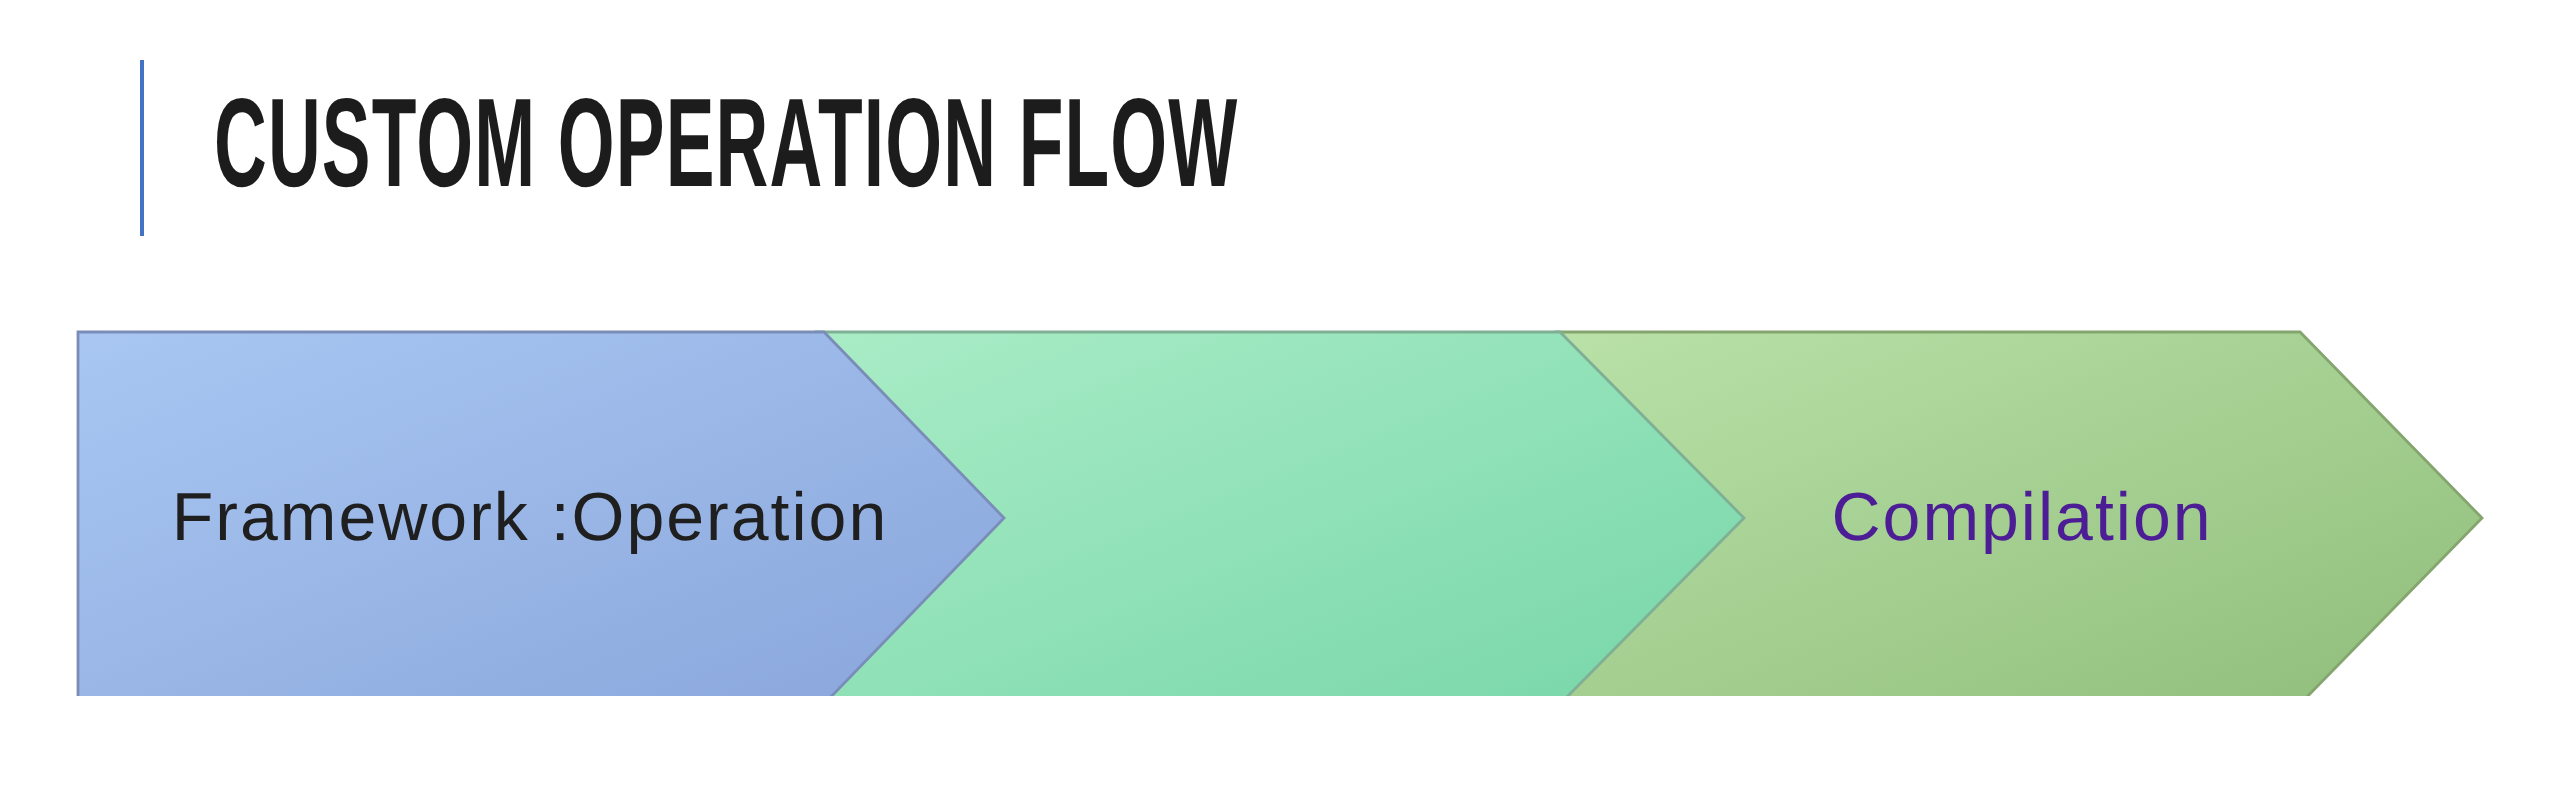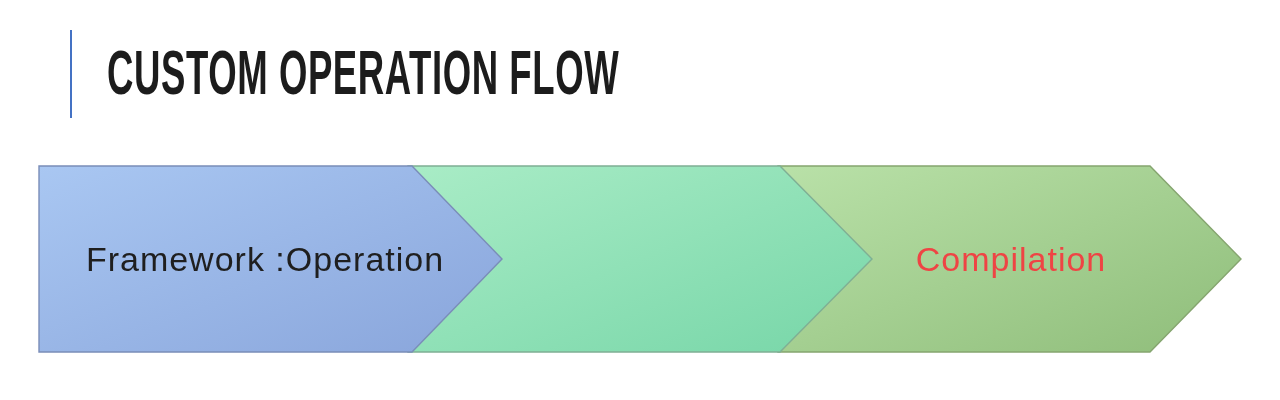--- a/index.html
+++ b/index.html
@@ -4,21 +4,21 @@
 <style>
   html, body {
     margin: 0;
     padding: 0;
     background: #ffffff;
     font-family: "Liberation Sans", sans-serif;
   }
   .slide {
     position: relative;
     width: 1280px;
-    height: 400px;
+    height: 348px;
     background: #ffffff;
     overflow: hidden;
     text-decoration: underline;
   }
   .accent-bar {
     position: absolute;
     left: 70px;
     top: 30px;
     width: 2px;
     height: 88px;
@@ -93,17 +93,17 @@
 
     <polygon points="39,166 412,166 502,259 412,352 39,352" fill="url(#grad-step1)" stroke-width="1.4" stroke="#7A8DB8"></polygon>
   </svg>
 
   <div class="step-label s1" style="color: rgb(31, 31, 31);">
     <div>Framework :</div>
     <div>Operation</div>
   </div>
 
 
-  <div class="step-label s3" style="color: #ef4444;">
+  <div class="step-label s3" style="color: #4c1d95;">
     <div>Compilation</div>
   </div>
 
 </div>
 
 </body></html>

